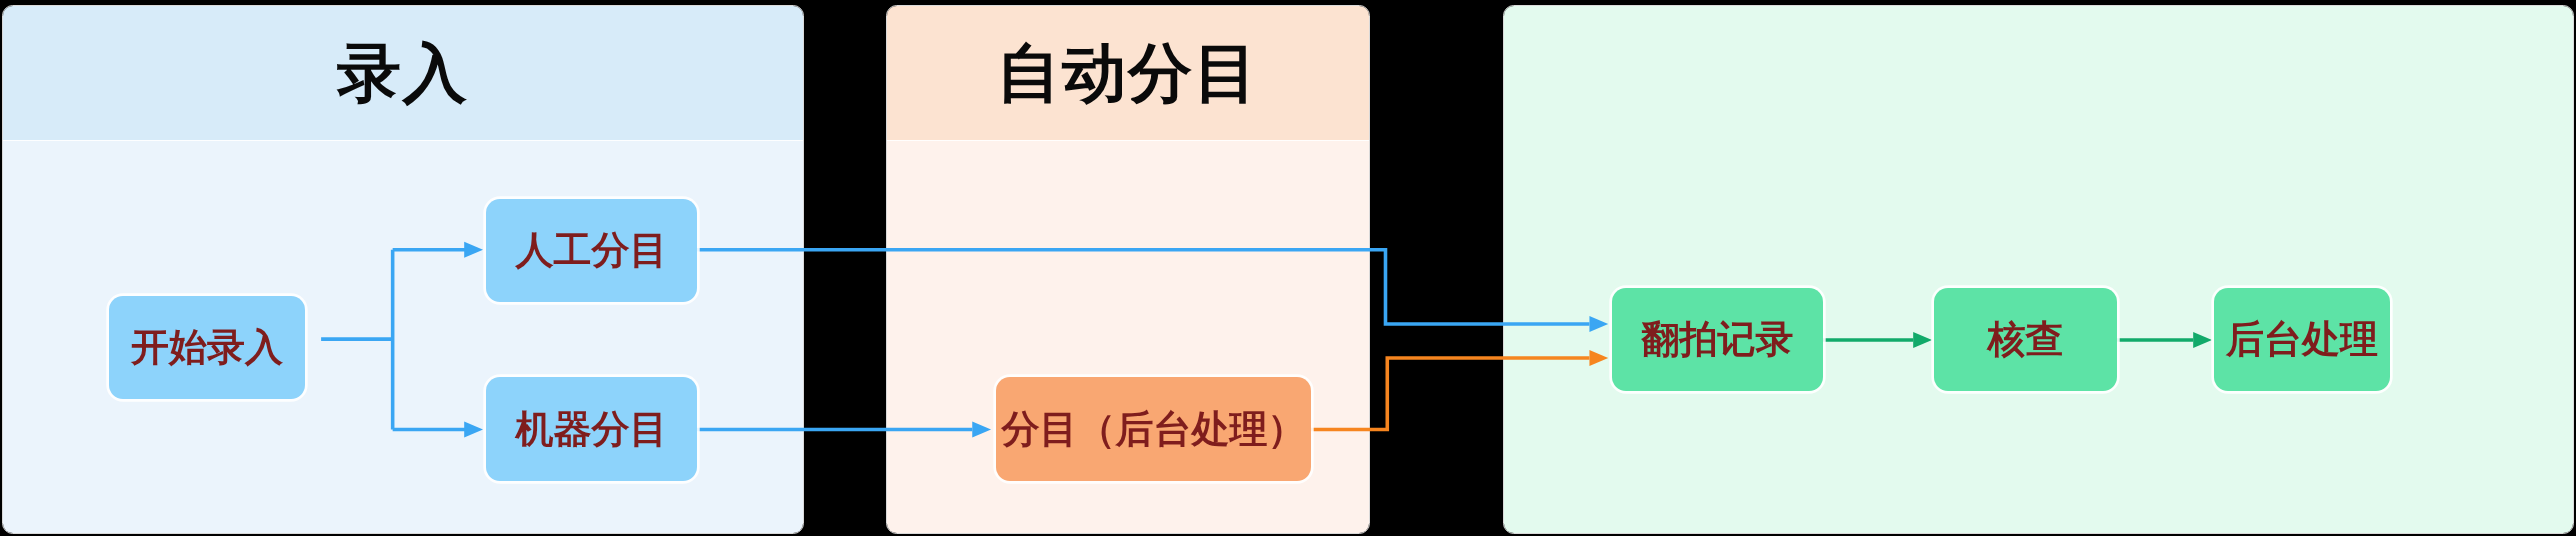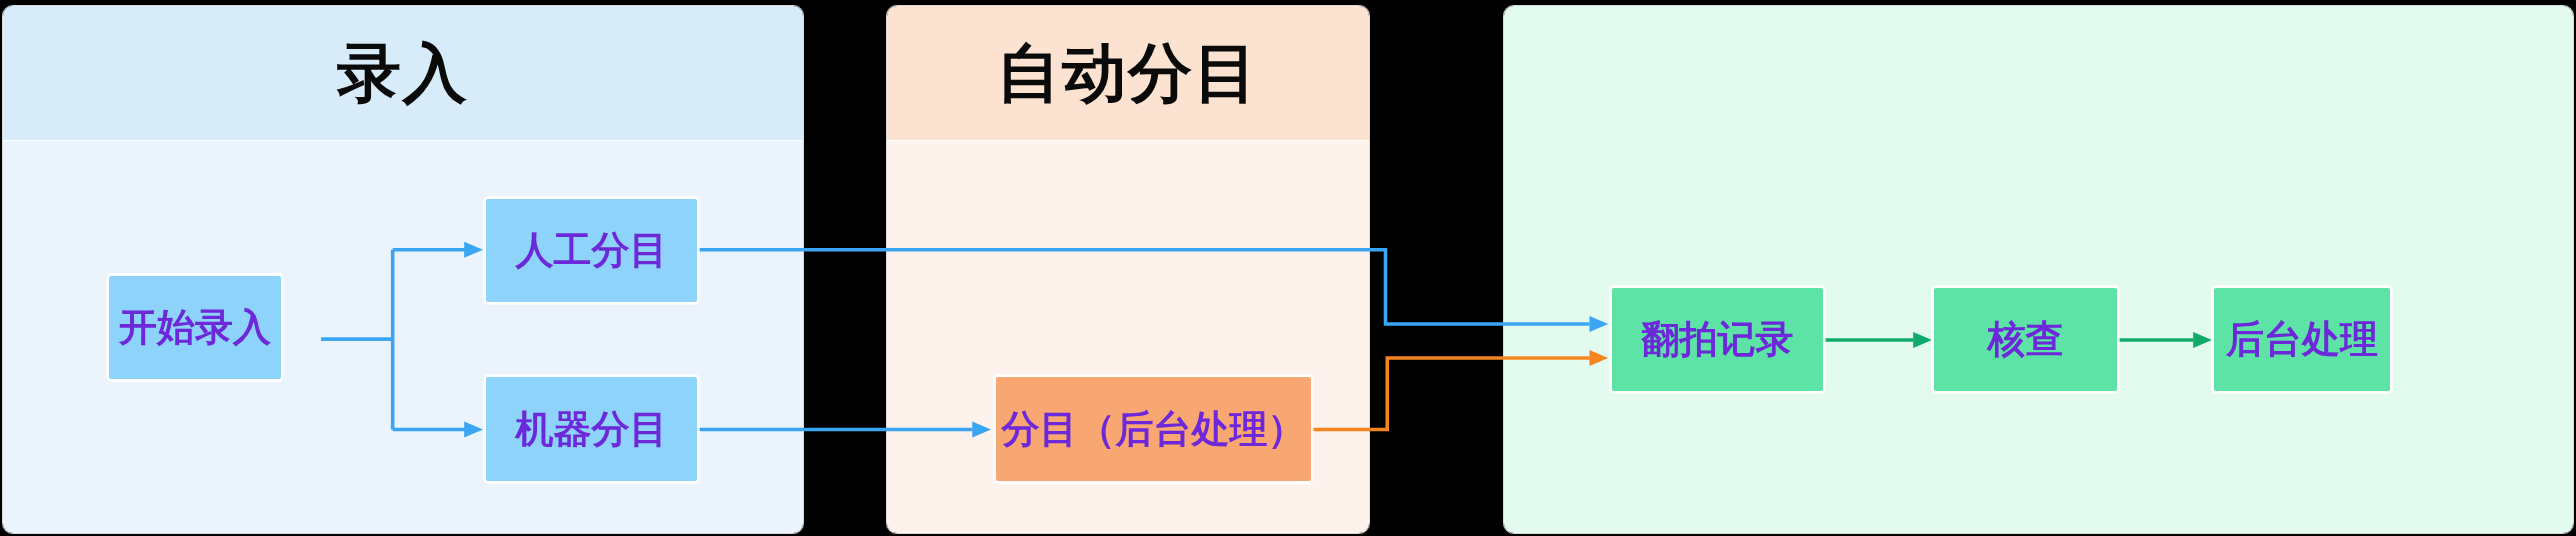--- a/index.html
+++ b/index.html
@@ -51,35 +51,35 @@
   .connector-layer {
     position: absolute;
     left: 0; top: 0;
     width: 2576px; height: 537px;
     pointer-events: none;
   }
 
   .node {
     position: absolute;
     box-sizing: border-box;
-    border-radius: 2px;
+    border-radius: 14px;
     box-shadow: 0 0 0 2.7px rgba(255,255,255,0.9);
     display: flex;
     align-items: center;
     justify-content: center;
     font-size: 38px;
     font-weight: 600;
-    color: #6d28d9;
+    color: #7f1d1d;
     white-space: nowrap;
   }
   .node-blue   { background: #8DD3FB; }
   .node-orange { background: #F9A772; }
   .node-green  { background: #5DE3A6; }
 
-  .node-start    { left: 109px;  top: 276px; width: 172px; height: 103px; }
+  .node-start    { left: 109px;  top: 296px; width: 196px; height: 103px; }
   .node-manual   { left: 486px;  top: 199px; width: 211px; height: 103px; }
   .node-machine  { left: 486px;  top: 377px; width: 211px; height: 104px; }
   .node-auto     { left: 996px; top: 377px; width: 315px; height: 104px; }
   .node-rephoto  { left: 1612px; top: 288px; width: 211px; height: 103px; }
   .node-check    { left: 1934px; top: 288px; width: 183px; height: 103px; }
   .node-archive  { left: 2214px; top: 288px; width: 176px; height: 103px; }
 </style>
 </head>
 <body>
 

